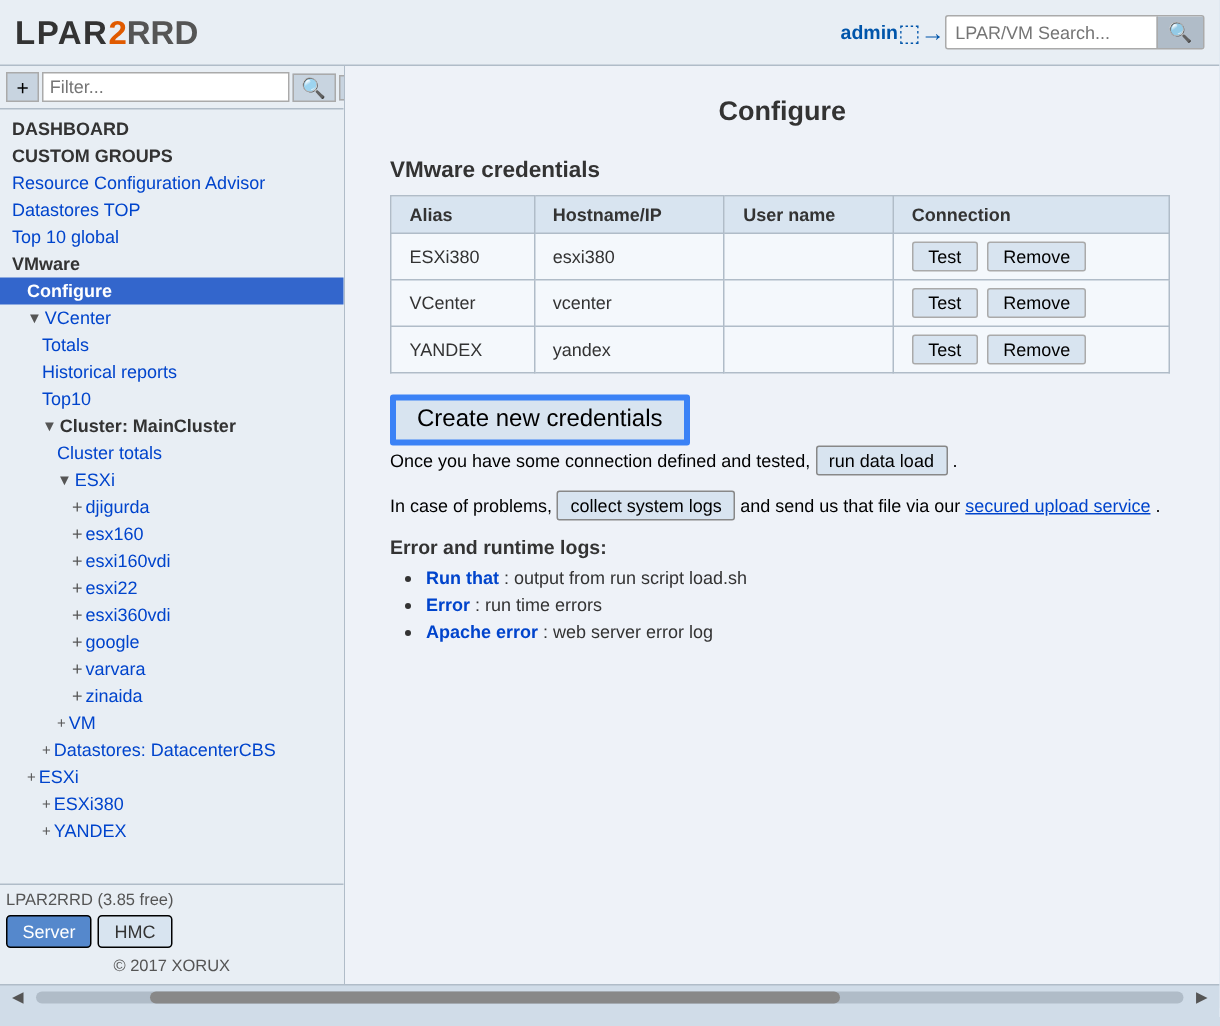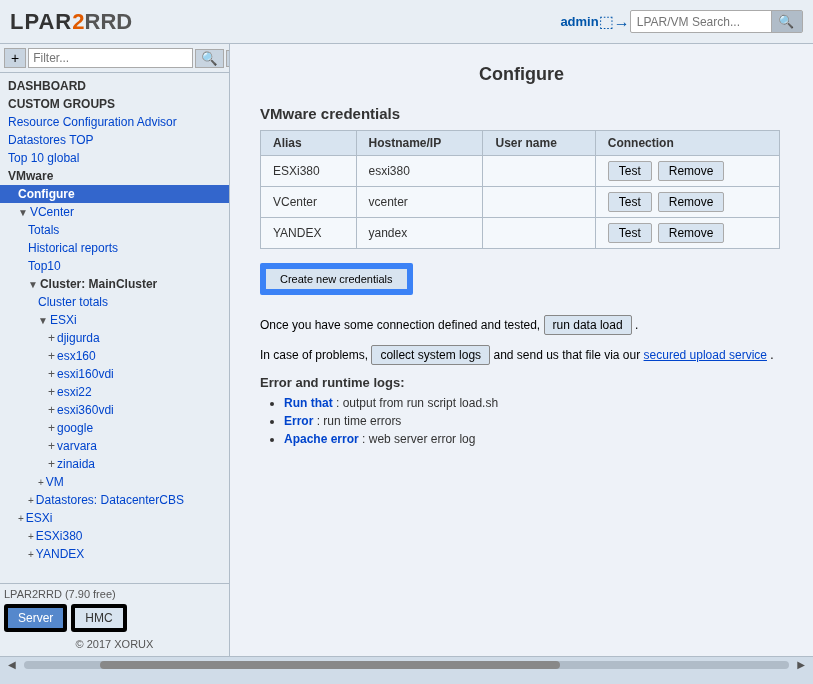--- a/index.html
+++ b/index.html
@@ -143,21 +143,21 @@
       background: #e8eef4;
     }
     #server-hmc {
       display: flex;
       gap: 4px;
       margin-bottom: 4px;
     }
     .bottom-btn {
       padding: 3px 10px;
       font-size: 12px;
-      border: 4px solid #000000;
+      border: 1px solid #000000;
       cursor: pointer;
       border-radius: 3px;
     }
     .bottom-btn.active {
       background: #5588cc;
       color: #fff;
     }
     .bottom-btn.inactive {
       background: #d8e4f0;
       color: #333;
@@ -224,26 +224,25 @@
       border: 1px solid #aaa;
       background: #d8e4f0;
       cursor: pointer;
       border-radius: 2px;
     }
     .btn-actions { display: flex; gap: 6px; }
 
     
     #create-btn {
       padding: 4px 14px;
-      font-size: 11px;
-      border: 6px solid #3b82f6;
+      font-size: 16px;
+      border: 4px solid #3b82f6;
       background: #d8e4f0;
       cursor: pointer;
       border-radius: 2px;
-      margin-bottom: 20px;
     }
 
     
     #info-section p {
       margin-bottom: 10px;
       line-height: 1.6;
     }
     .inline-btn {
       padding: 2px 8px;
       font-size: 12px;
@@ -415,21 +414,21 @@
         <span class="expand-icon">+</span>
         <span style="color:#0044cc;">ESXi380</span>
       </div>
       <div style="padding:2px 8px 2px 28px;display:flex;align-items:center;gap:2px;">
         <span class="expand-icon">+</span>
         <span style="color:#0044cc;">YANDEX</span>
       </div>
     </div>
 
     <div id="sidebar-bottom">
-      <div style="font-size:11px;color:#555;margin-bottom:4px;">LPAR2RRD (7.90 free)</div>
+      <div style="font-size:11px;color:#555;margin-bottom:4px;">LPAR2RRD (3.85 free)</div>
       <div id="server-hmc">
         <button class="bottom-btn active">Server</button>
         <button class="bottom-btn inactive">HMC</button>
       </div>
       <div id="copyright">© 2017 XORUX</div>
     </div>
   </div>
 
   <div id="content">
     <h1 id="page-title">Configure</h1>

